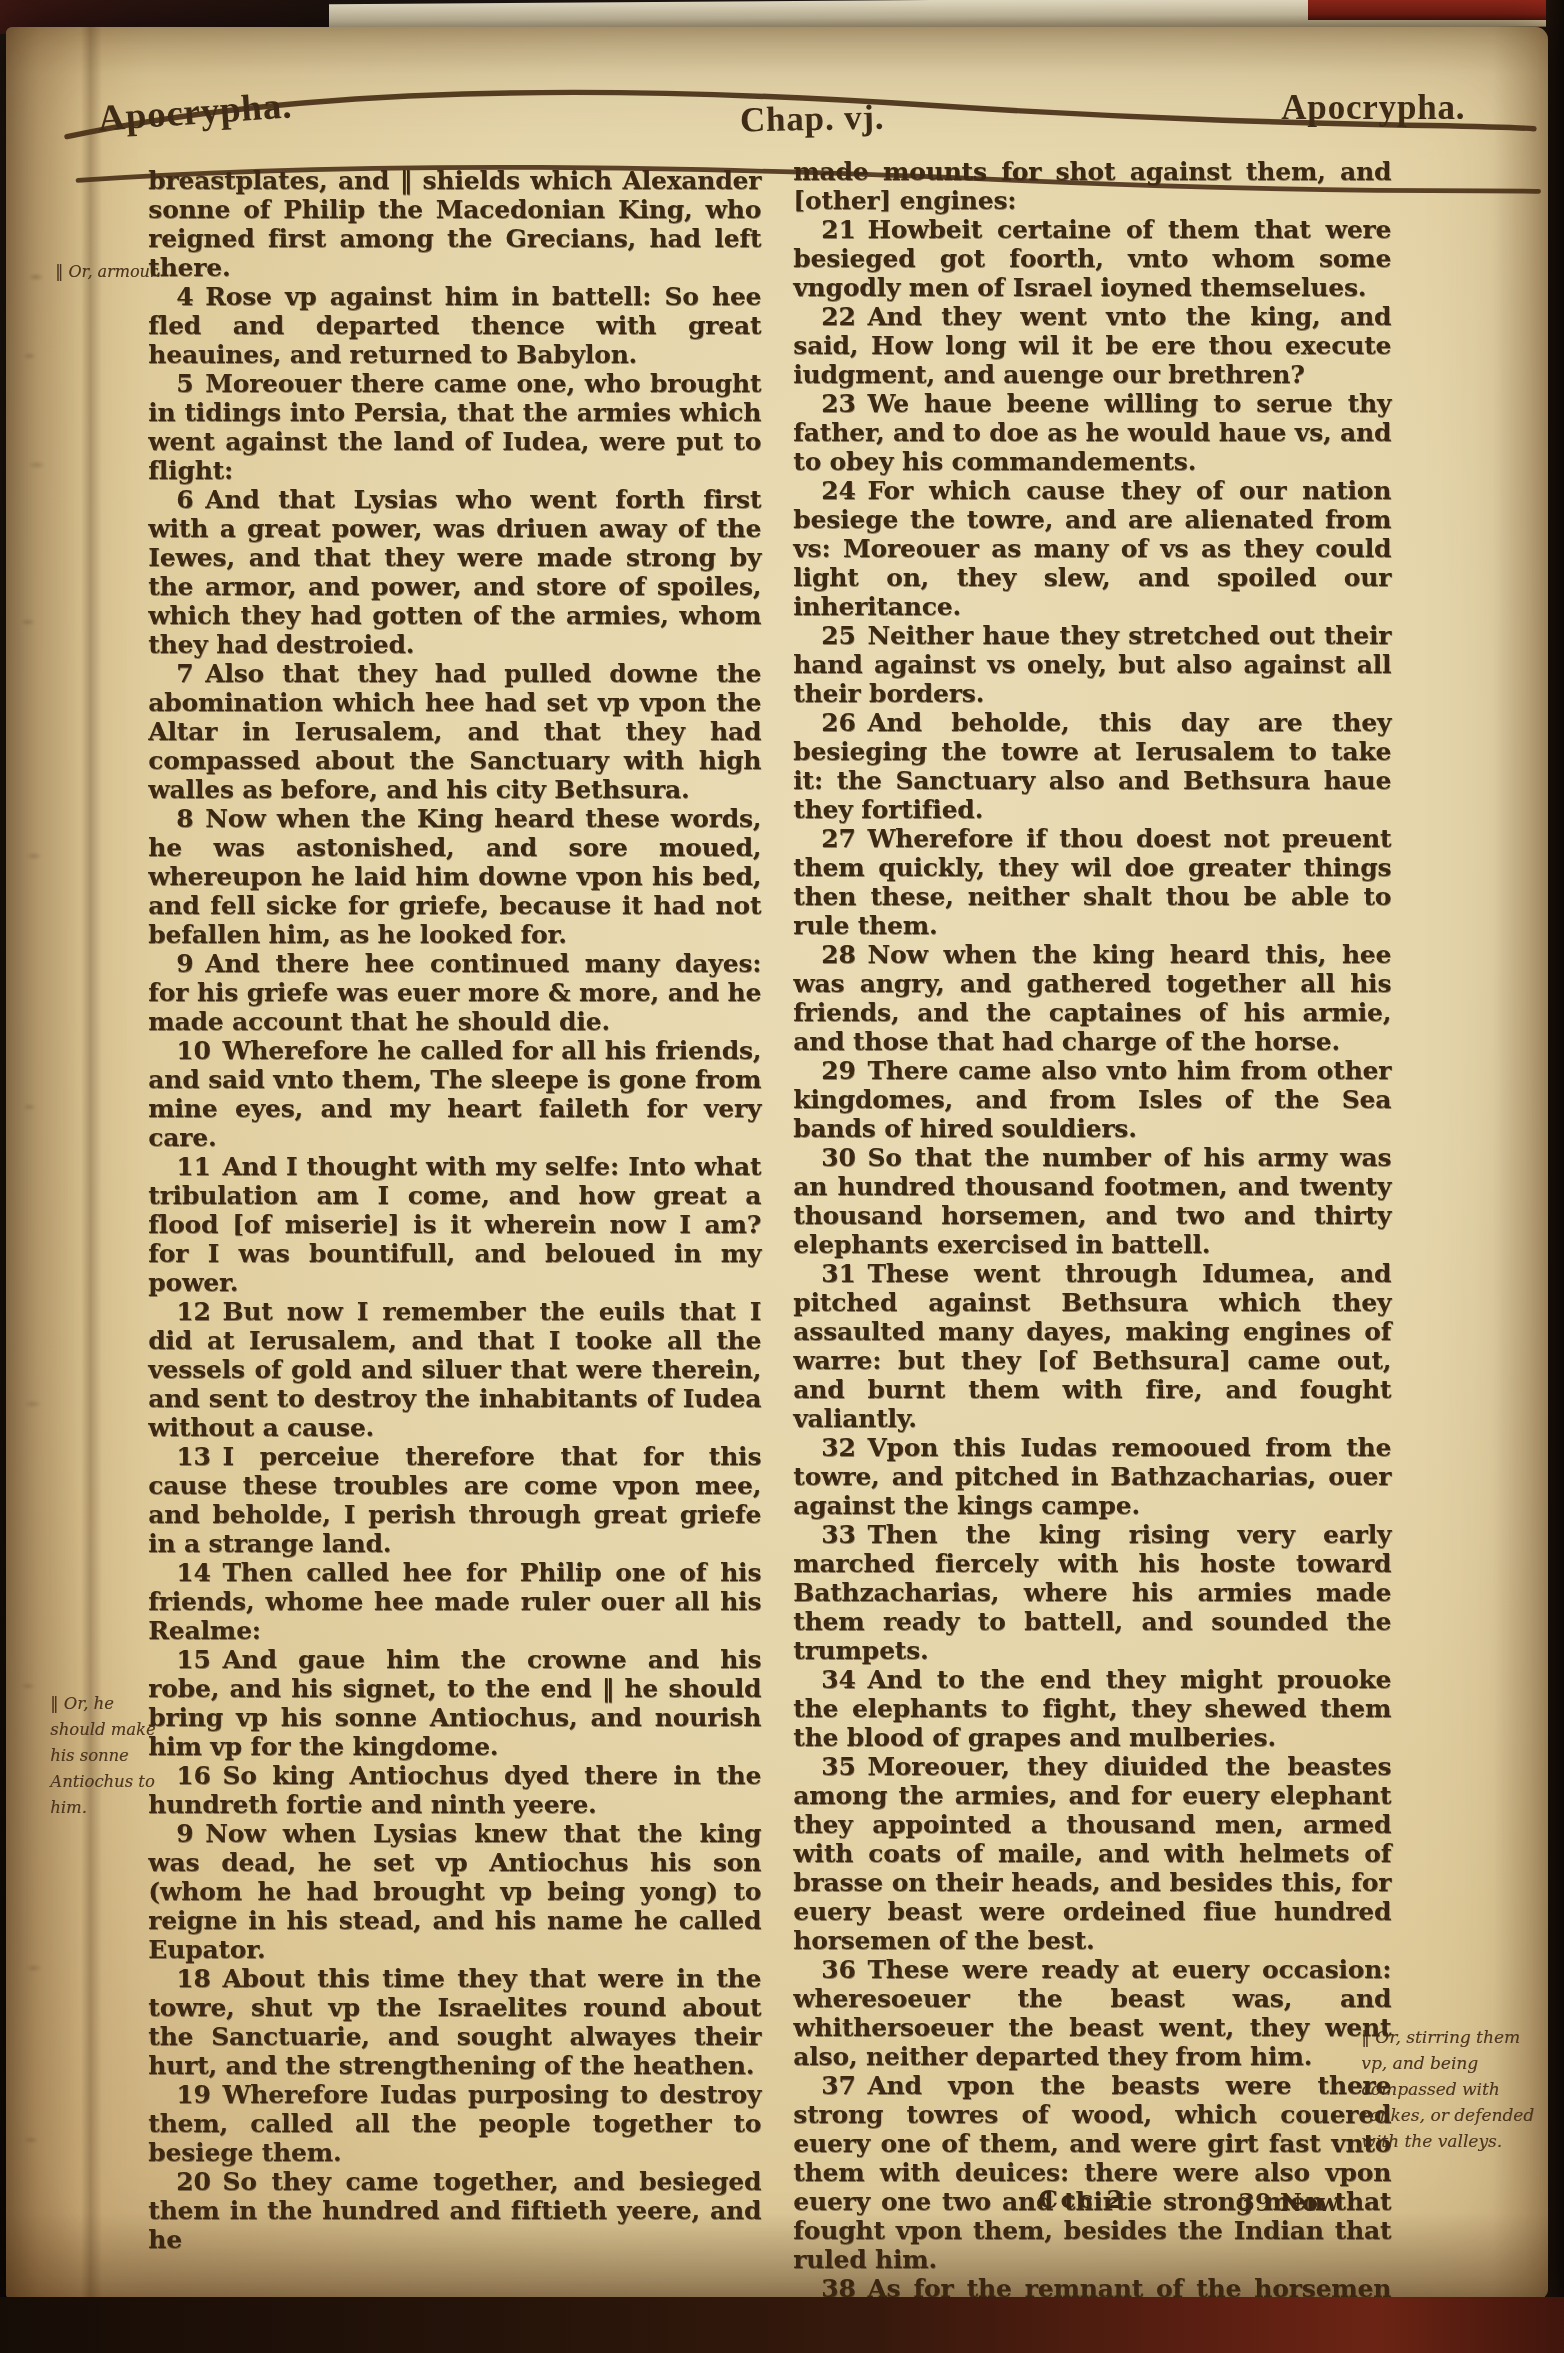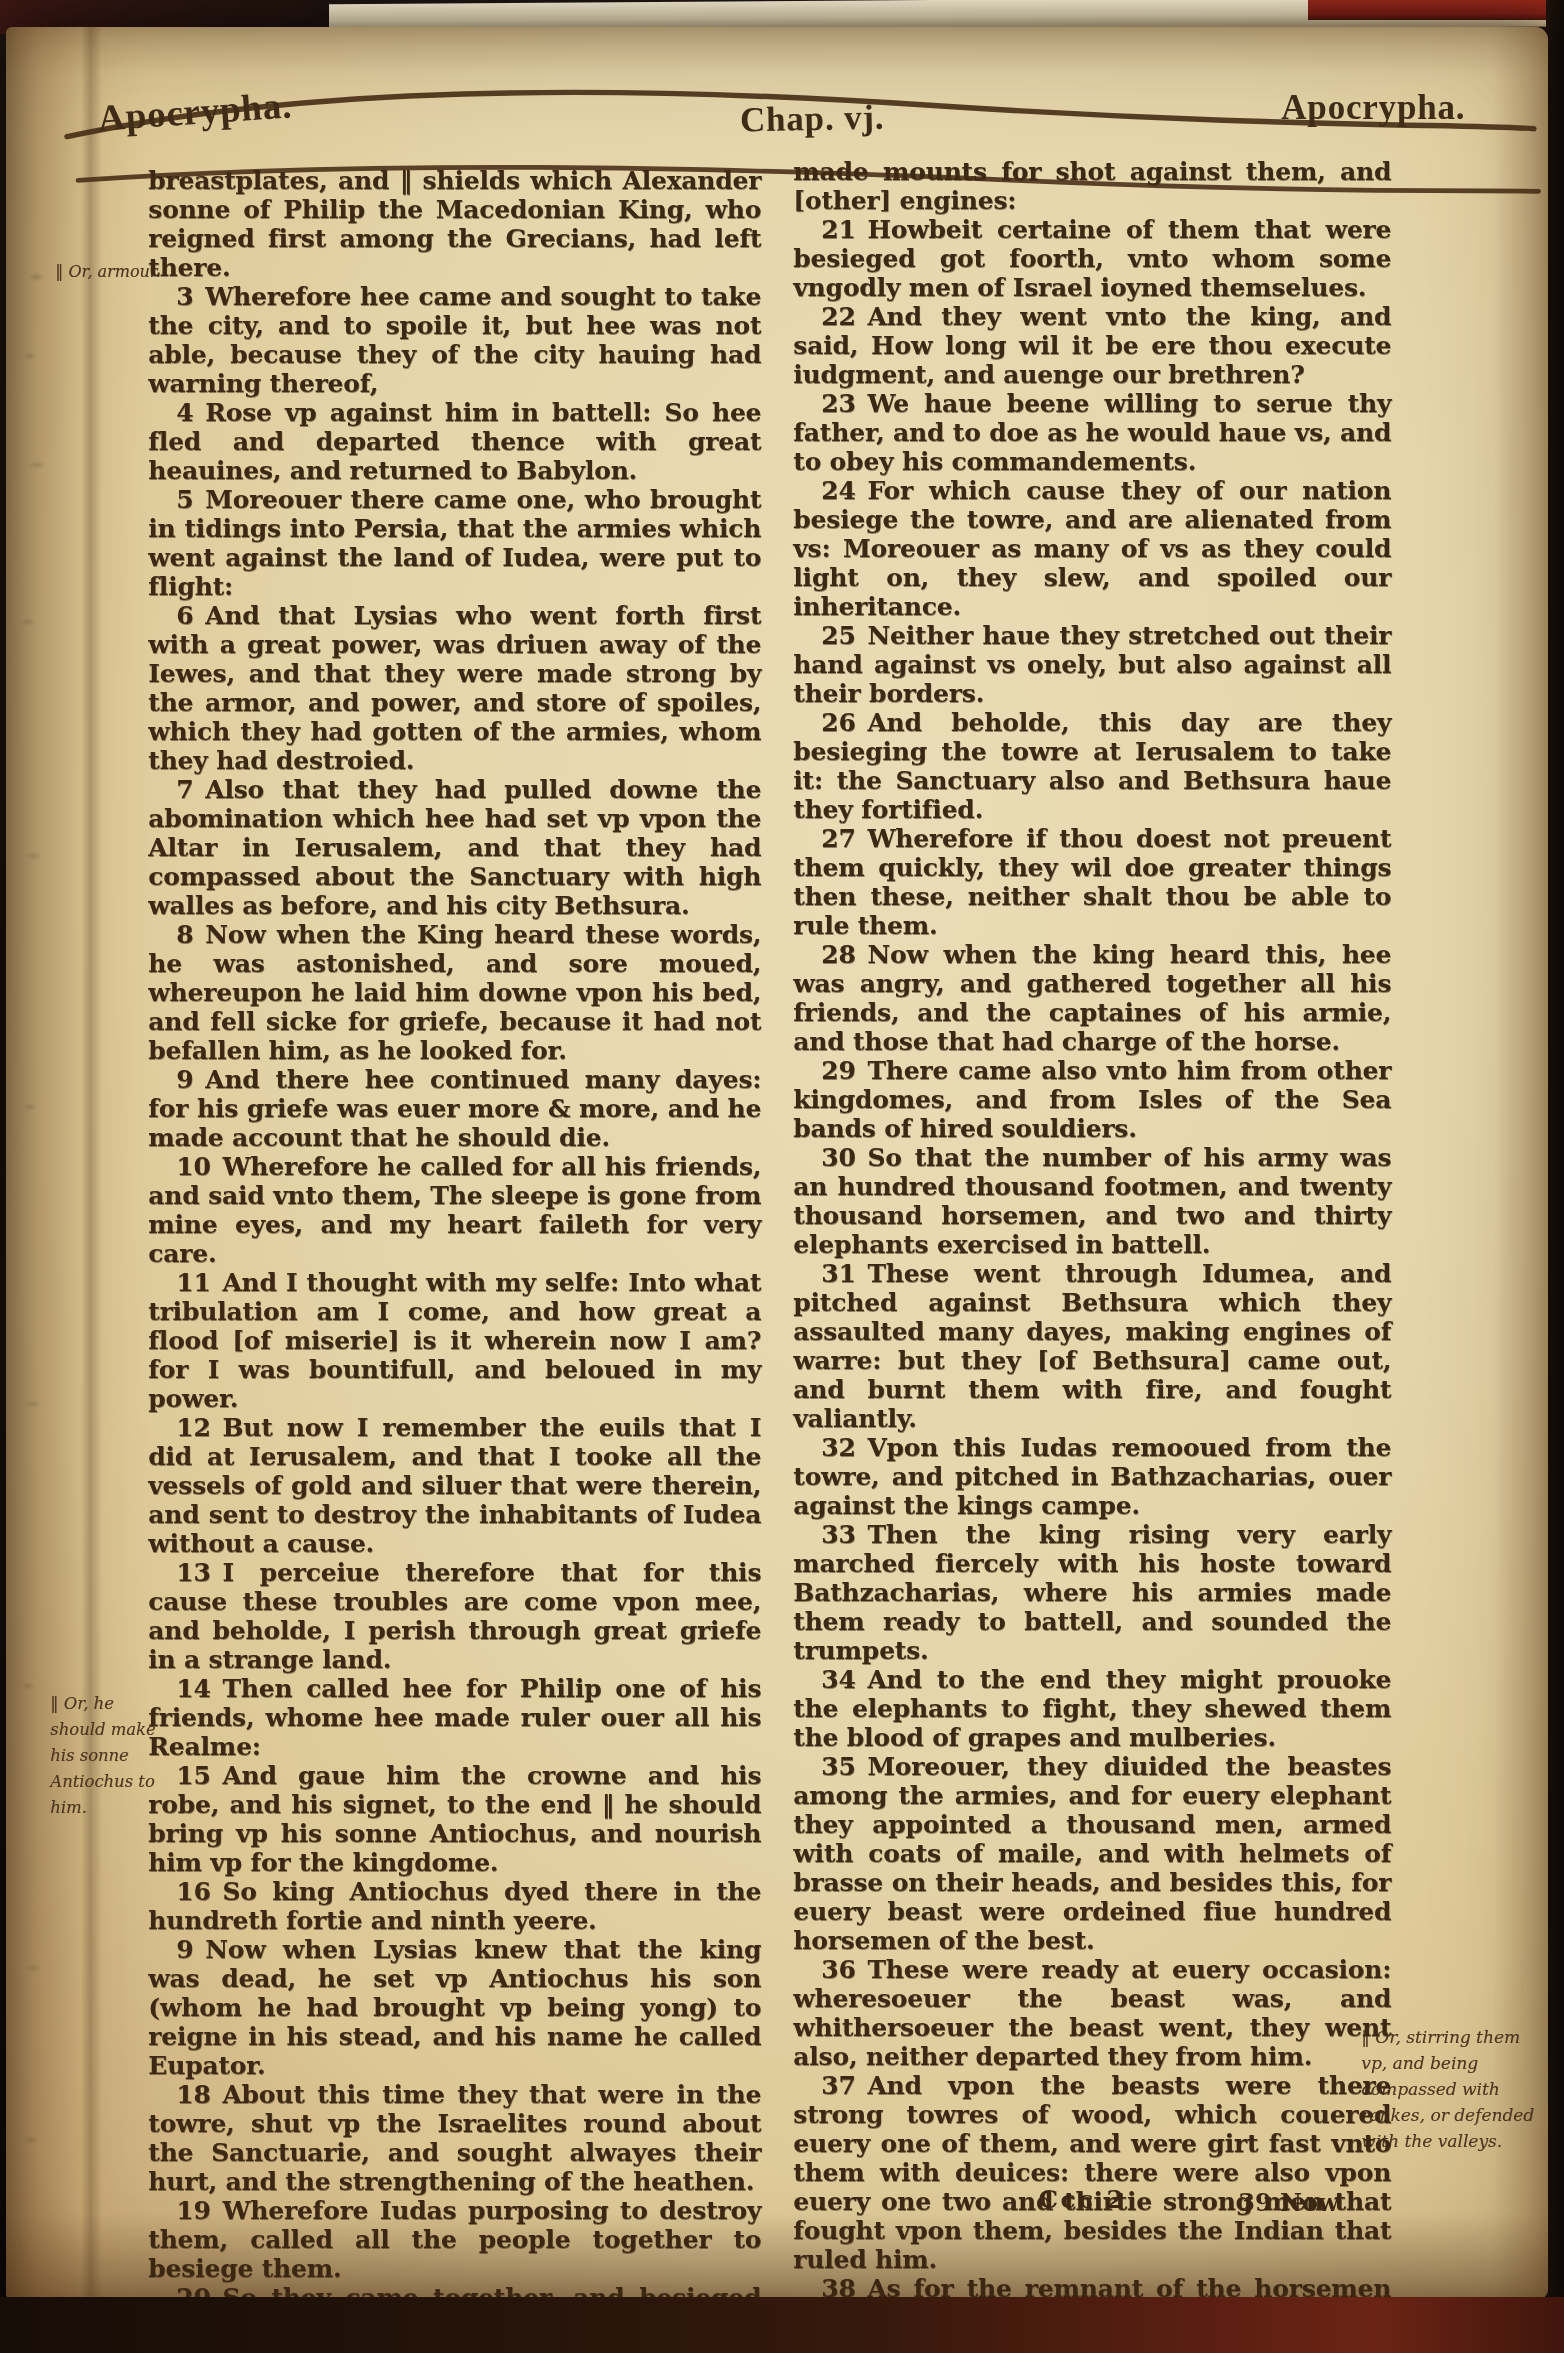--- a/index.html
+++ b/index.html
@@ -103,21 +103,20 @@
     <div class="running run-left">Apocrypha.</div>
     <div class="running run-center">Chap. vj.</div>
     <div class="running run-right">Apocrypha.</div>
 
     <div class="note note-armour">‖ Or, armour.</div>
     <div class="note note-stirring">‖ Or, stirring them vp, and being compassed with rankes, or defended with the valleys.</div>
     <div class="note note-antiochus">‖ Or, he should make his sonne Antiochus to him.</div>
 
     <div class="col" id="col-left">
         <p class="lead">breastplates, and ‖ shields which Alexander sonne of Philip the Macedonian King, who reigned first among the Grecians, had left there.</p>
-        <p class="verse"><span class="vnum">3</span>Wherefore hee came and sought to take the city, and to spoile it, but hee was not able, because they of the city hauing had warning thereof,</p>
         <p class="verse"><span class="vnum">4</span>Rose vp against him in battell: So hee fled and departed thence with great heauines, and returned to Babylon.</p>
         <p class="verse"><span class="vnum">5</span>Moreouer there came one, who brought in tidings into Persia, that the armies which went against the land of Iudea, were put to flight:</p>
         <p class="verse"><span class="vnum">6</span>And that Lysias who went forth first with a great power, was driuen away of the Iewes, and that they were made strong by the armor, and power, and store of spoiles, which they had gotten of the armies, whom they had destroied.</p>
         <p class="verse"><span class="vnum">7</span>Also that they had pulled downe the abomination which hee had set vp vpon the Altar in Ierusalem, and that they had compassed about the Sanctuary with high walles as before, and his city Bethsura.</p>
         <p class="verse"><span class="vnum">8</span>Now when the King heard these words, he was astonished, and sore moued, whereupon he laid him downe vpon his bed, and fell sicke for griefe, because it had not befallen him, as he looked for.</p>
         <p class="verse"><span class="vnum">9</span>And there hee continued many dayes: for his griefe was euer more &amp; more, and he made account that he should die.</p>
         <p class="verse"><span class="vnum">10</span>Wherefore he called for all his friends, and said vnto them, The sleepe is gone from mine eyes, and my heart faileth for very care.</p>
         <p class="verse"><span class="vnum">11</span>And I thought with my selfe: Into what tribulation am I come, and how great a flood [of miserie] is it wherein now I am? for I was bountifull, and beloued in my power.</p>
         <p class="verse"><span class="vnum">12</span>But now I remember the euils that I did at Ierusalem, and that I tooke all the vessels of gold and siluer that were therein, and sent to destroy the inhabitants of Iudea without a cause.</p>
         <p class="verse"><span class="vnum">13</span>I perceiue therefore that for this cause these troubles are come vpon mee, and beholde, I perish through great griefe in a strange land.</p>

